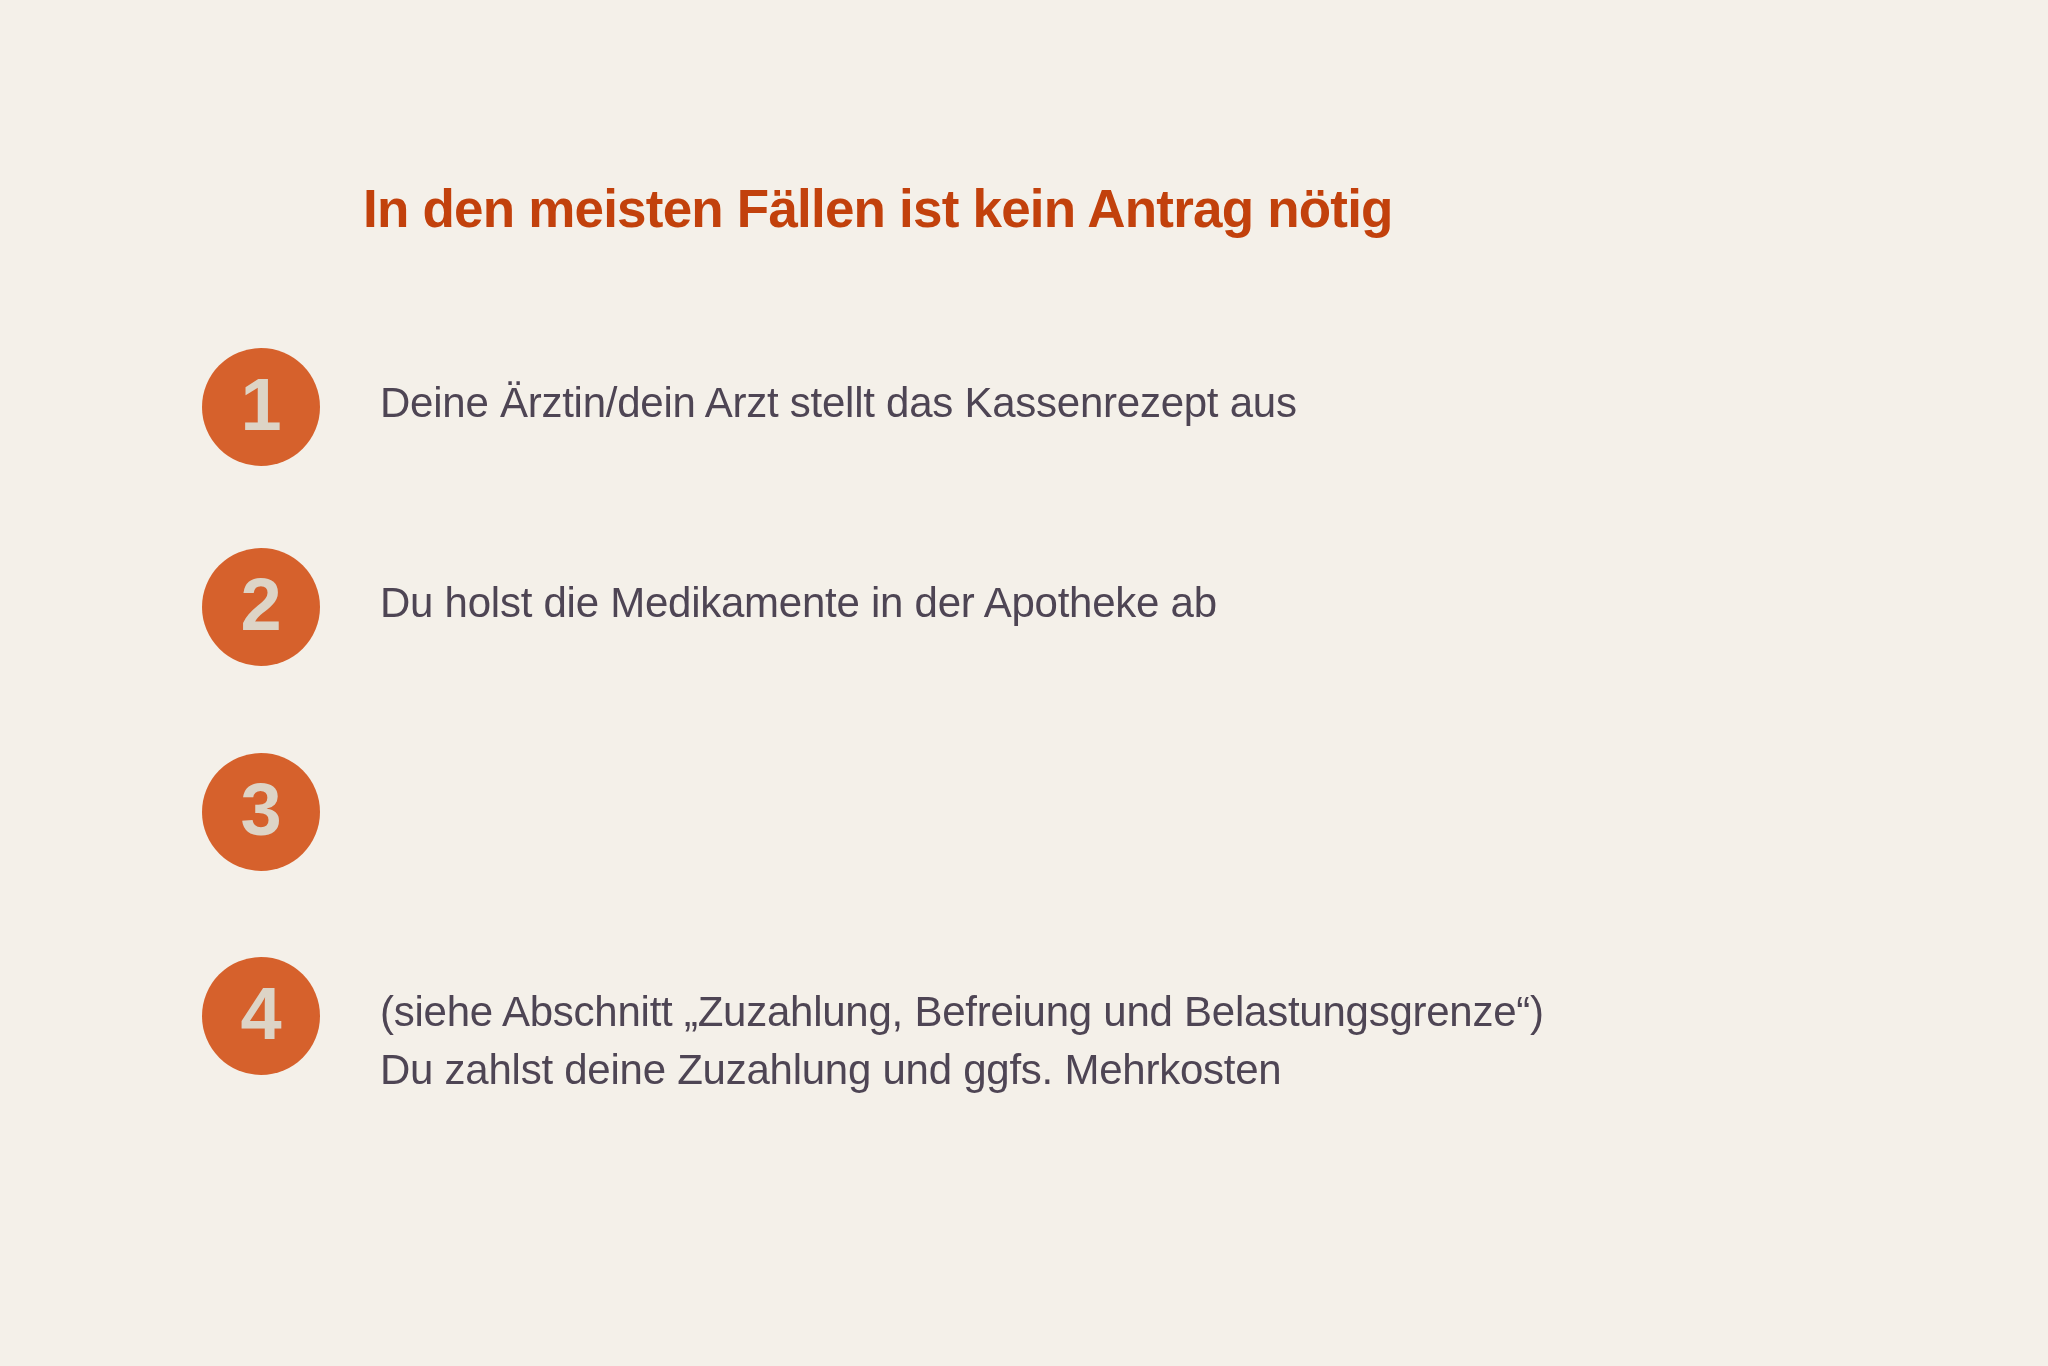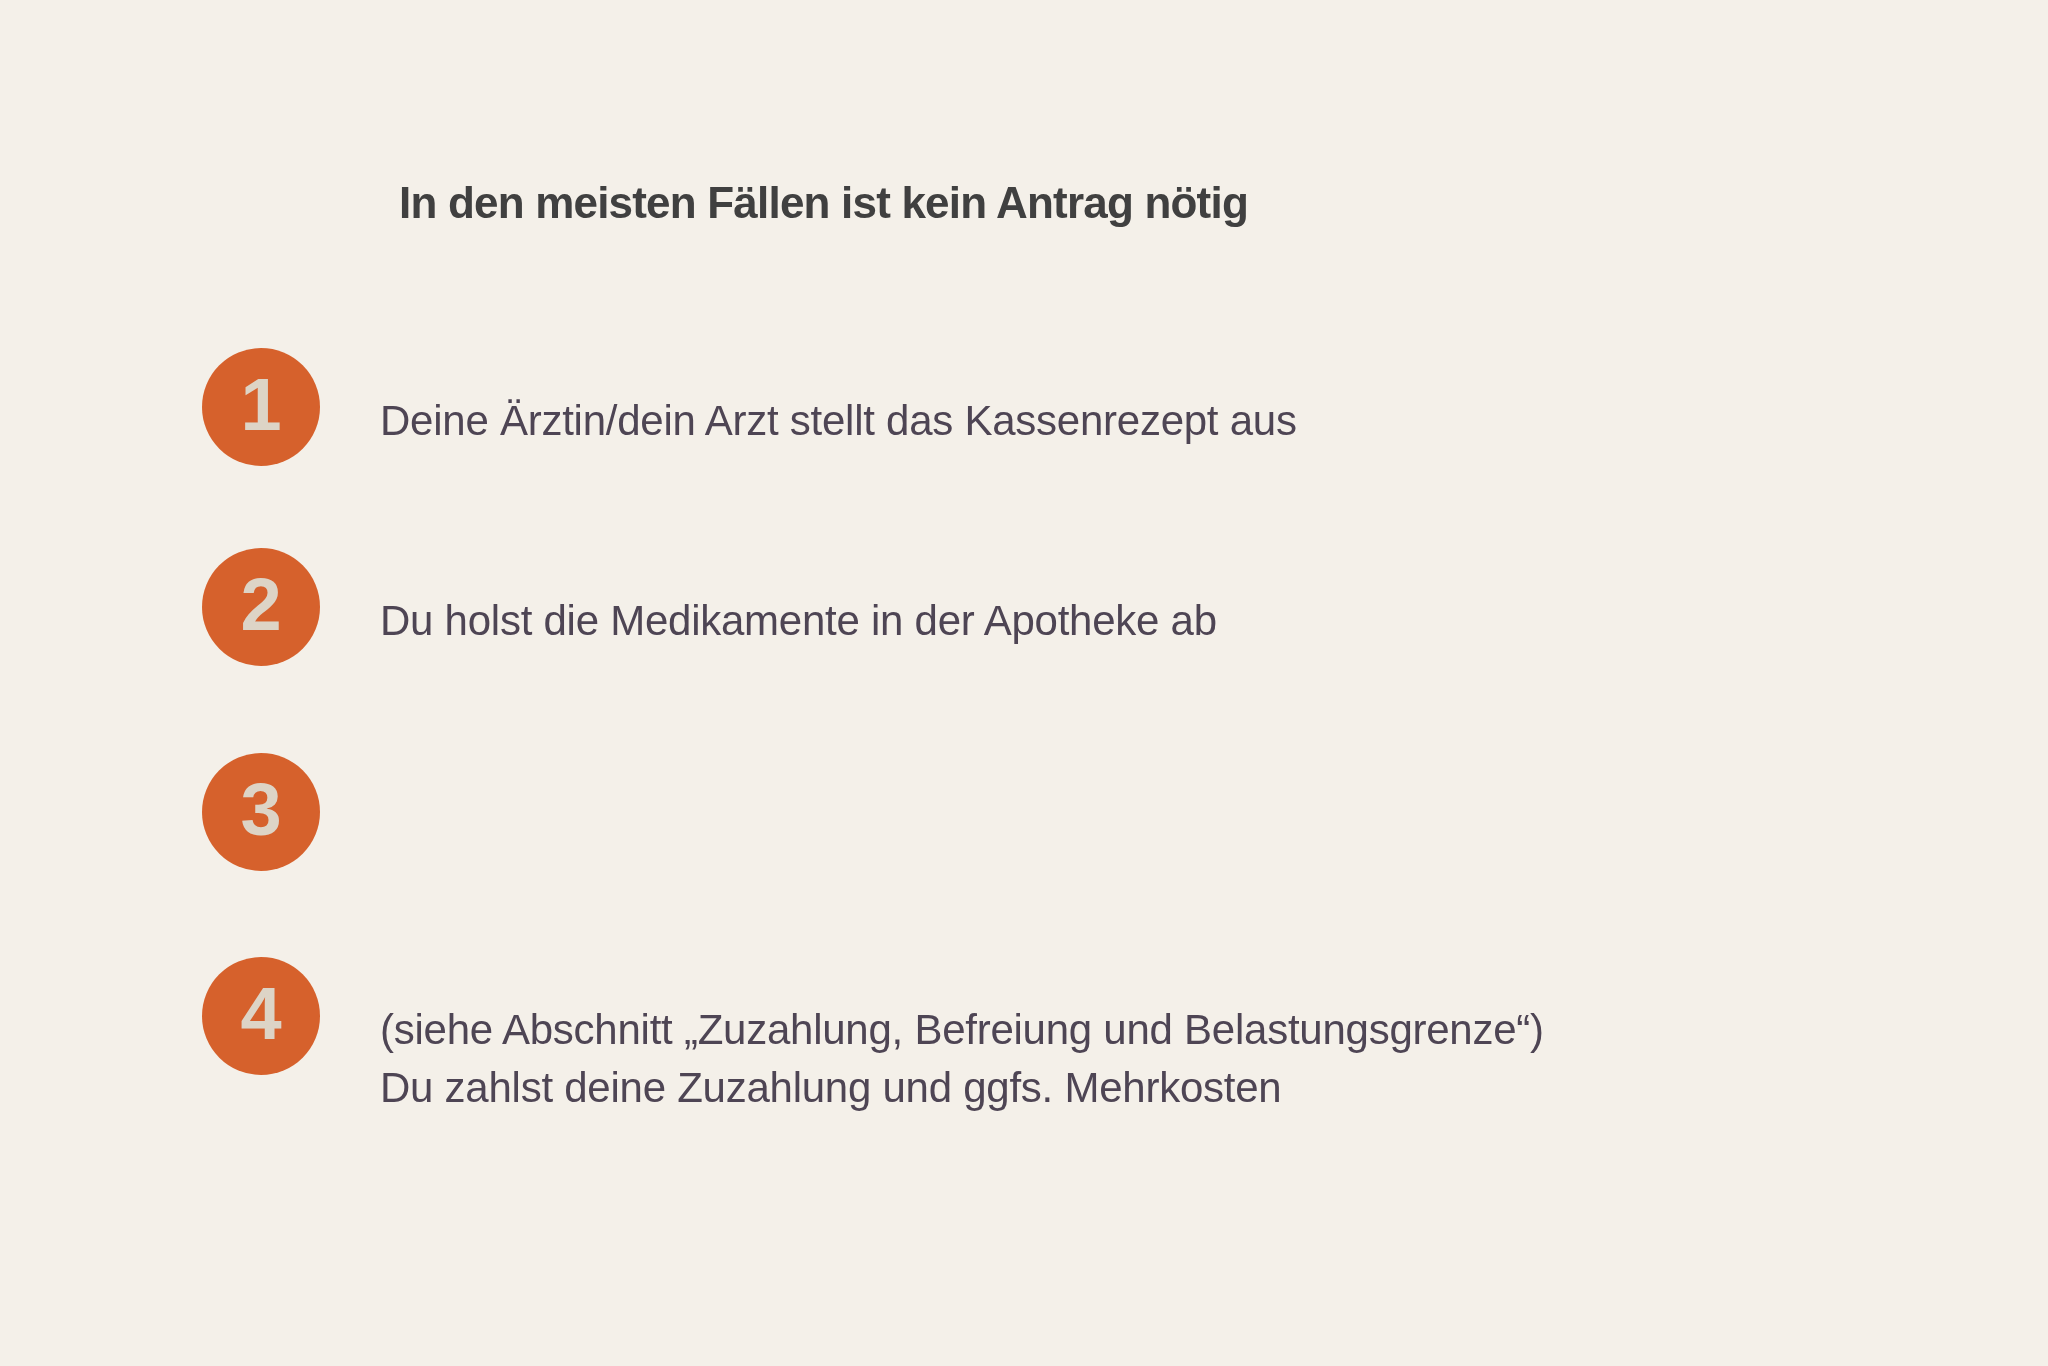--- a/index.html
+++ b/index.html
@@ -14,26 +14,26 @@
     color: #4b4252;
     position: relative;
     overflow: hidden;
   }
   .canvas {
     position: absolute;
     inset: 0;
   }
   .heading {
     position: absolute;
-    left: 399px;
+    left: 363px;
     top: 178px;
-    font-size: 44px;
+    font-size: 53px;
     font-weight: 700;
     letter-spacing: -0.8px;
-    color: #404040;
+    color: #c2410c;
     white-space: nowrap;
   }
   .step {
     position: absolute;
     left: 202px;
     display: flex;
     align-items: flex-start;
   }
   .step-1 { top: 348px; }
   .step-2 { top: 548px; }
@@ -51,21 +51,21 @@
   }
   .badge-number {
     font-size: 74px;
     font-weight: 700;
     color: #ddd4c6;
     line-height: 1;
     transform: translateY(-2px);
   }
   .step-lines {
     margin-left: 60px;
-    margin-top: 44px;
+    margin-top: 26px;
     font-size: 42px;
     font-weight: 400;
     letter-spacing: -0.25px;
     line-height: 58px;
     color: #4e4554;
     white-space: nowrap;
   }
   .step-line {
     min-height: 0;
   }

